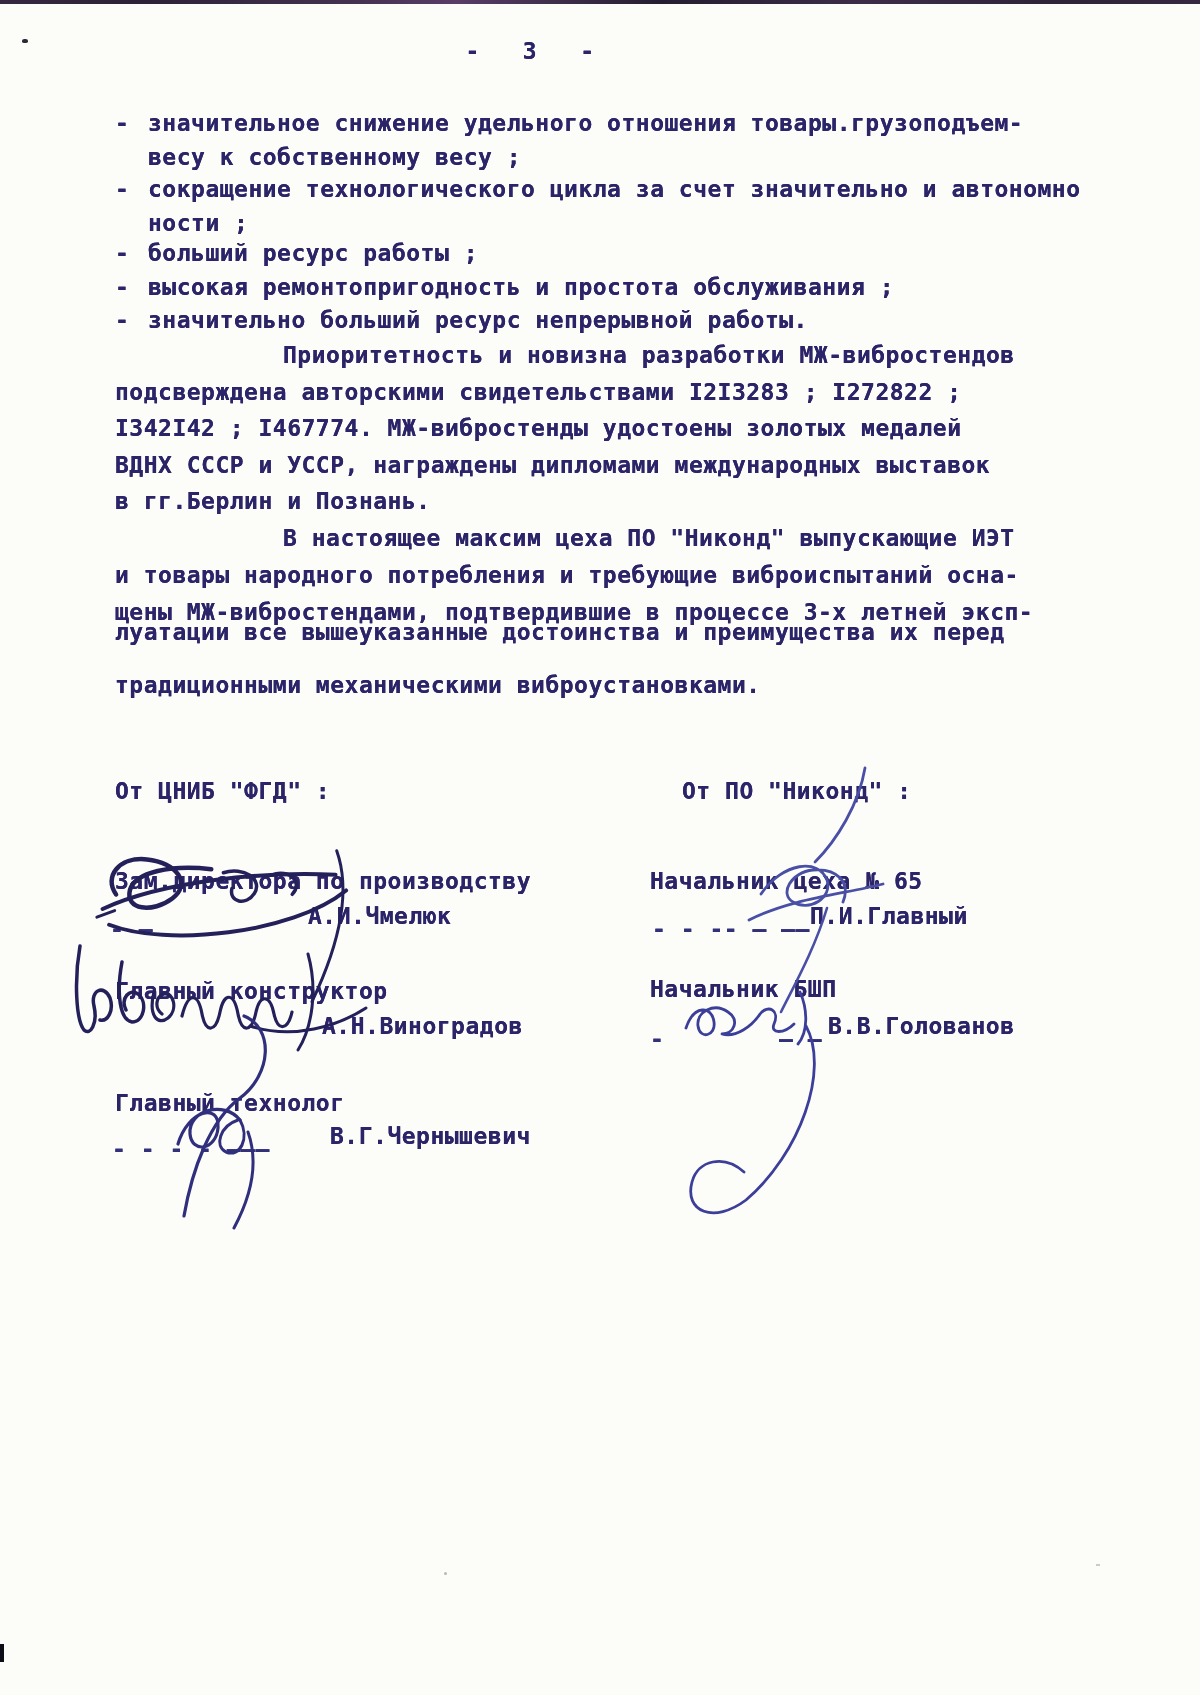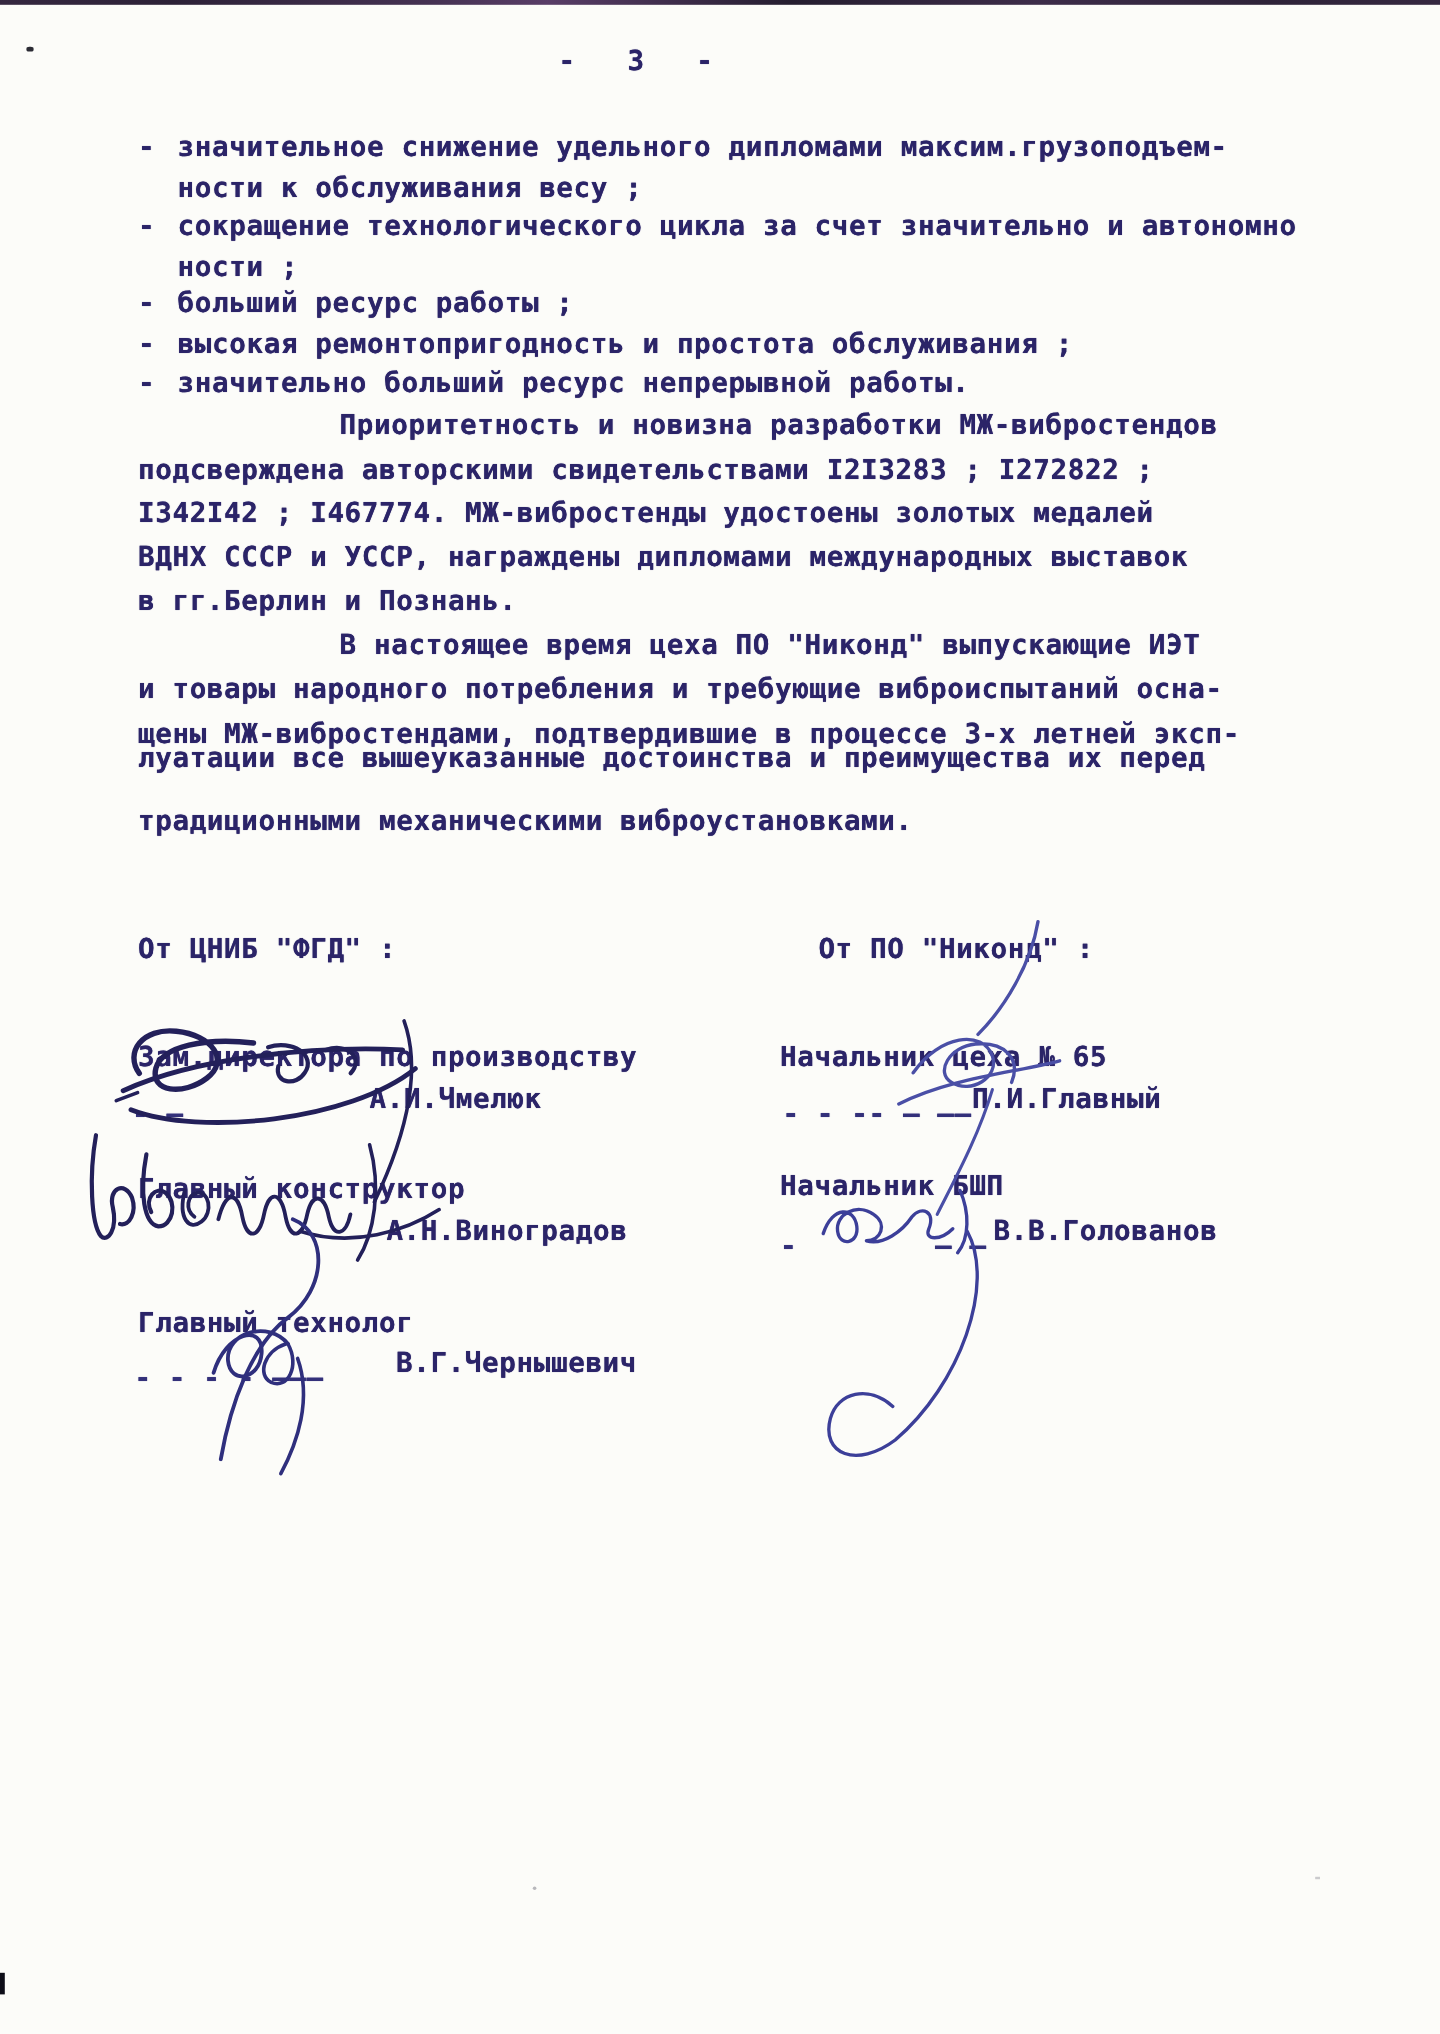--- a/index.html
+++ b/index.html
@@ -47,43 +47,43 @@
 
   <div class="artifact top-strip"></div>
   <div class="artifact corner-dot"></div>
   <div class="artifact left-mark"></div>
   <div class="artifact speck-a"></div>
   <div class="artifact speck-b"></div>
 
   <div class="tl pageno">-   3   -</div>
 
   <div class="tl" style="top:110px">-</div>
-  <div class="tl" style="top:110px;left:148px">значительное снижение удельного дипломами максим.грузоподъем-</div>
-  <div class="tl" style="top:144px;left:148px">ности к обслуживания весу ;</div>
+  <div class="tl" style="top:110px;left:148px">значительное снижение удельного отношения товары.грузоподъем-</div>
+  <div class="tl" style="top:144px;left:148px">весу к собственному весу ;</div>
 
   <div class="tl" style="top:176px">-</div>
   <div class="tl" style="top:176px;left:148px">сокращение технологического цикла за счет значительно и автономно</div>
   <div class="tl" style="top:210px;left:148px">ности ;</div>
 
   <div class="tl" style="top:240px">-</div>
   <div class="tl" style="top:240px;left:148px">больший ресурс работы ;</div>
 
   <div class="tl" style="top:274px">-</div>
   <div class="tl" style="top:274px;left:148px">высокая ремонтопригодность и простота обслуживания ;</div>
 
   <div class="tl" style="top:307px">-</div>
   <div class="tl" style="top:307px;left:148px">значительно больший ресурс непрерывной работы.</div>
 
   <div class="tl indent1" style="top:342px">Приоритетность и новизна разработки МЖ-вибростендов</div>
   <div class="tl" style="top:379px">подсверждена авторскими свидетельствами I2I3283 ; I272822 ;</div>
   <div class="tl" style="top:415px">I342I42 ; I467774. МЖ-вибростенды удостоены золотых медалей</div>
   <div class="tl" style="top:488px">в гг.Берлин и Познань.</div>
   <div class="tl" style="top:452px">ВДНХ СССР и УССР, награждены дипломами международных выставок</div>
 
-  <div class="tl indent1" style="top:525px">В настоящее время цеха ПО "Никонд" выпускающие ИЭТ</div>
+  <div class="tl indent1" style="top:525px">В настоящее максим цеха ПО "Никонд" выпускающие ИЭТ</div>
   <div class="tl" style="top:562px">и товары народного потребления и требующие виброиспытаний осна-</div>
   <div class="tl" style="top:599px">щены МЖ-вибростендами, подтвердившие в процессе 3-х летней эксп-</div>
   <div class="tl" style="top:619px">луатации все вышеуказанные достоинства и преимущества их перед</div>
   <div class="tl" style="top:672px">традиционными механическими виброустановками.</div>
 
   <div class="tl" style="top:778px">От ЦНИБ "ФГД" :</div>
   <div class="tl" style="top:778px;left:682px">От ПО "Никонд" :</div>
 
   <div class="tl" style="top:868px">Зам.директора по производству</div>
   <div class="tl rule" style="top:916px;left:110px">- —</div>

